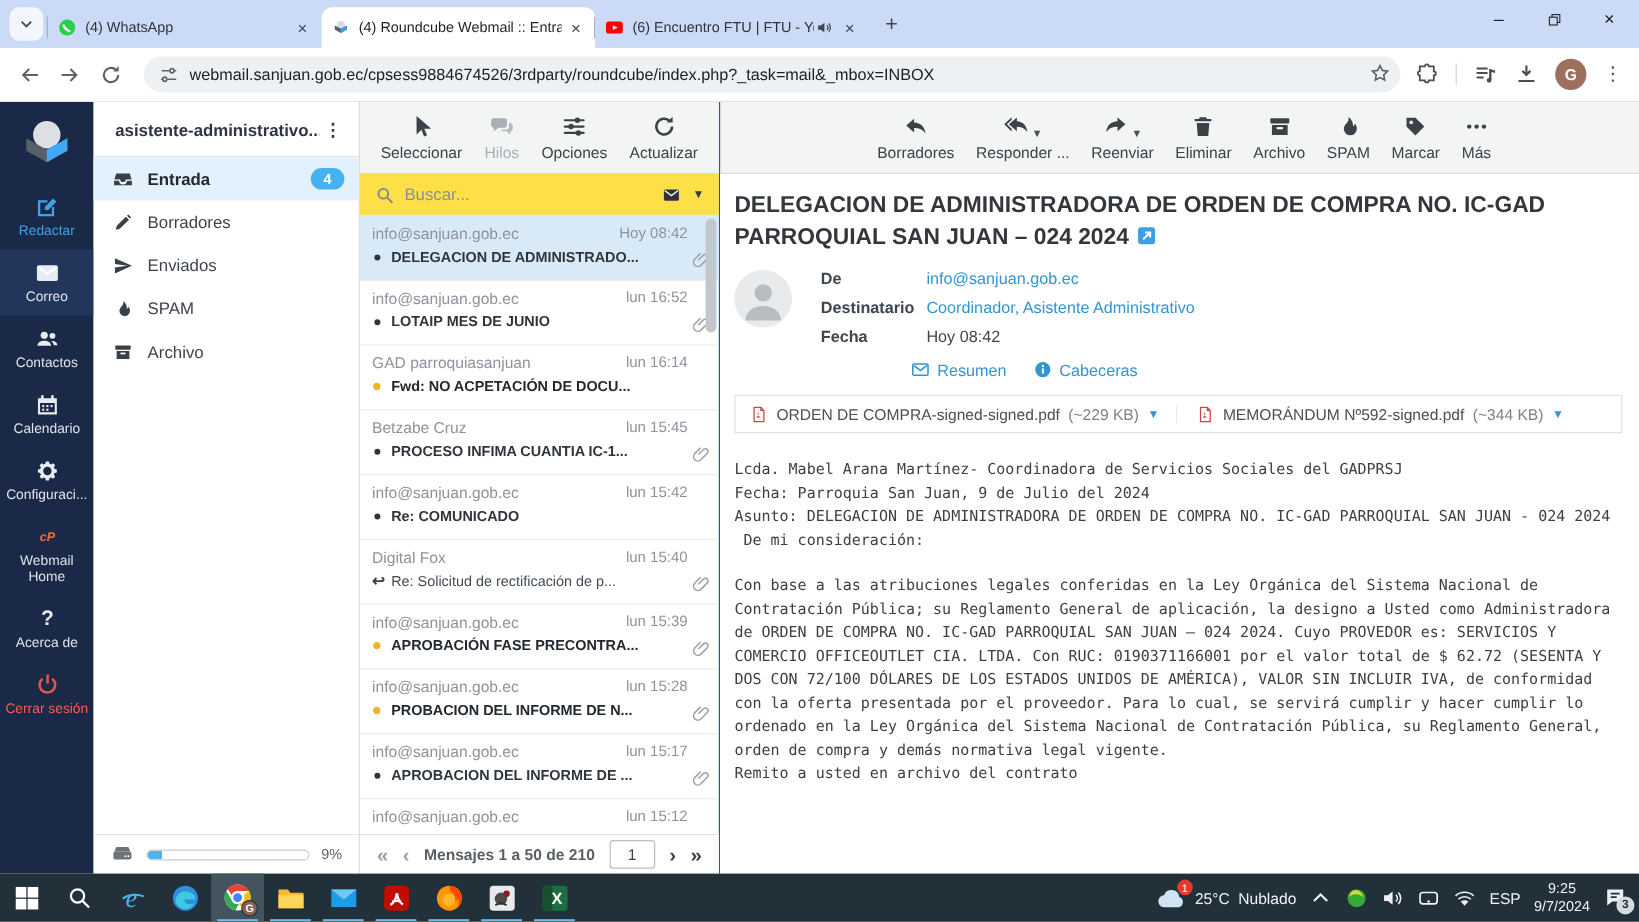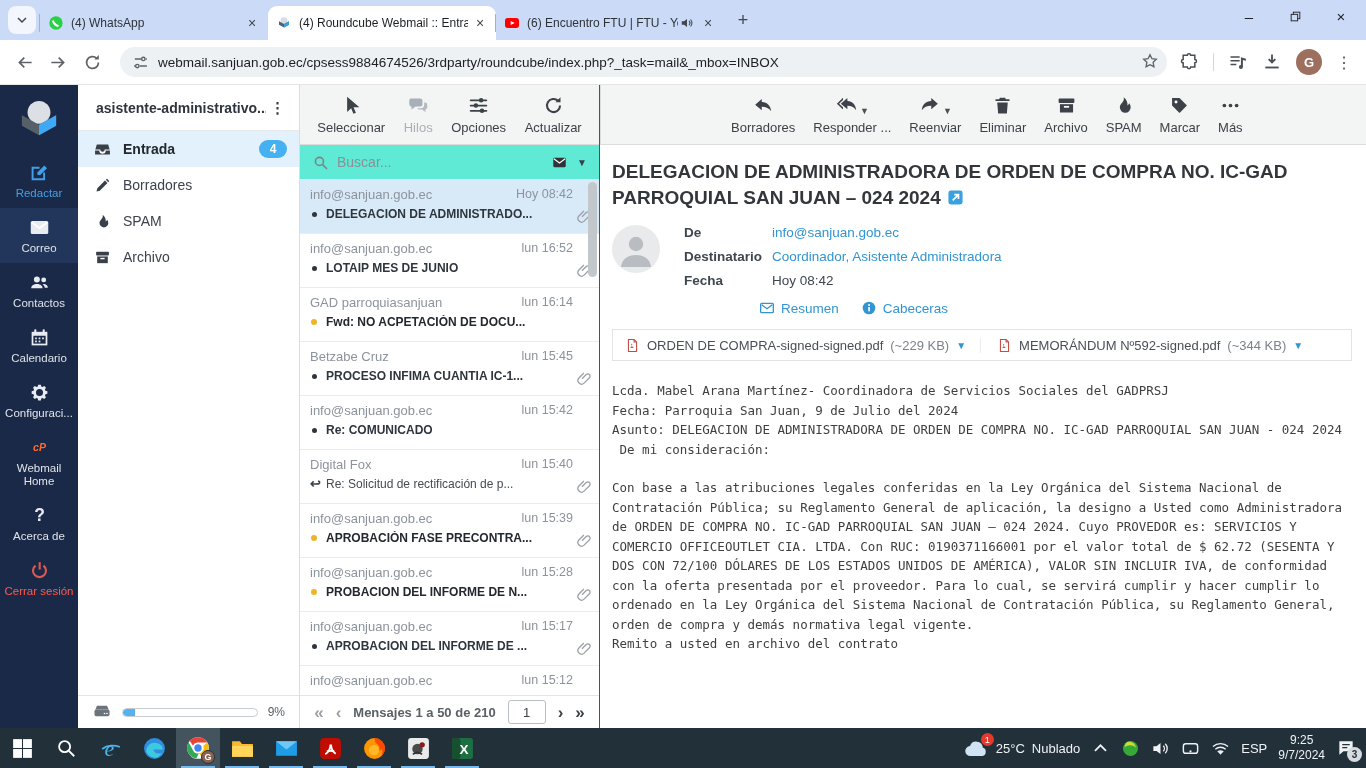--- a/index.html
+++ b/index.html
@@ -79,21 +79,21 @@
   .listcol { width:300px; border-right:1px solid #0369a1; display:flex; flex-direction:column; position:relative; flex:0 0 auto; background:#fff; }
   .gtoolbar { height:60px; background:#f3f4f4; border-bottom:1px solid #dcdcdc; display:flex; align-items:center; }
   .listcol .gtoolbar { justify-content:space-around; padding:0 8px; }
   .tbtn { display:flex; flex-direction:column; align-items:center; color:#3d4248; font-size:13px; }
   .tbtn .trow { display:flex; align-items:flex-start; }
   .tbtn .tic { width:21px; height:21px; color:#3d4248; }
   .tbtn .tic svg { width:21px; height:21px; }
   .tbtn .caret { font-size:9px; color:#4a4f54; margin:12px 0 0 3px; }
   .tbtn .tlabel { margin-top:4px; white-space:nowrap; }
   .tbtn.disabled, .tbtn.disabled .tic { color:#a9afb7; }
-  .search-row { height:35px; border-bottom:1px solid #e6e6e6; display:flex; align-items:center; padding:0 12px; gap:8px; background:#5eead4; }
+  .search-row { height:35px; border-bottom:1px solid #e6e6e6; display:flex; align-items:center; padding:0 12px; gap:8px; background:#fde047; }
   .search-row .sic { width:17px; height:17px; color:#7d838b; }
   .search-row .sic svg { width:17px; height:17px; }
   .search-input { flex:1; border:none; outline:none; font-size:14px; color:#5a6067; font-family:"Liberation Sans",sans-serif; background:transparent; }
   .search-input::placeholder { color:#8b9097; }
   .search-row .mic { width:19px; height:15px; color:#2f343b; }
   .search-row .mic svg { width:19px; height:15px; }
   .search-row .dchev { font-size:10px; color:#3a4049; }
   .msg-list { flex:1; overflow:hidden; position:relative; }
   .msg-row { height:54px; border-bottom:1px solid #ececec; padding:7px 26px 0 10px; position:relative; }
   .msg-row.selected { background:#d8eaf8; }
@@ -380,20 +380,27 @@
           </div>
 
           <div class="folder-row">
             <span class="fic"><svg viewBox="0 0 24 24">
                 <path d="M3.5 20.5l1.2-4.7L15.5 5l3.5 3.5L8.2 19.3zM16.7 3.8l1.6-1.3 3.2 3.2-1.3 1.6z" fill="currentColor"></path>
               </svg></span>
             <span>Borradores</span>
 
           </div>
 
+          <div class="folder-row">
+            <span class="fic"><svg viewBox="0 0 24 24">
+                <path d="M2.5 21L22.5 12 2.5 3l.01 7L17 12 2.51 14z" fill="currentColor"></path>
+              </svg></span>
+            <span>Enviados</span>
+
+          </div>
 
           <div class="folder-row">
             <span class="fic"><svg viewBox="0 0 24 24">
                 <path d="M12.2 2.5c.8 2.8-.3 4.6-1.8 6.3-1.5 1.7-2.6 3.2-2.6 5.3a6.2 6.2 0 0 0 12.4 0c0-1.7-.6-3.3-1.6-4.7-.5 1.1-1.1 1.9-2.1 2.5.5-3-.9-6.9-4.3-9.4z" fill="currentColor"></path>
               </svg></span>
             <span>SPAM</span>
 
           </div>
 
 
@@ -730,21 +737,21 @@
                 <circle cx="12" cy="9.5" r="3.6" fill="#b9bcc0"></circle>
                 <path d="M4.5 21c.4-4 3.5-6 7.5-6s7.1 2 7.5 6z" fill="#b9bcc0"></path>
               </svg></div>
           <div class="hdrrows">
             <div class="hdrrow">
                 <span class="hlabel">De</span>
                 <span class="hval">info@sanjuan.gob.ec</span>
               </div>
             <div class="hdrrow">
                 <span class="hlabel">Destinatario</span>
-                <span class="hval">Coordinador, Asistente Administradora</span>
+                <span class="hval">Coordinador, Asistente Administrativo</span>
               </div>
             <div class="hdrrow">
                 <span class="hlabel">Fecha</span>
                 <span class="hval dark">Hoy 08:42</span>
               </div>
             <div class="hlinks">
               <span class="hlink">
                   <span class="lic"><svg viewBox="0 0 24 24">
                       <rect x="2.5" y="5" width="19" height="14" rx="1.5" fill="none" stroke="currentColor" stroke-width="2"></rect>
                       <path d="M4 7l8 6 8-6" fill="none" stroke="currentColor" stroke-width="2"></path>

